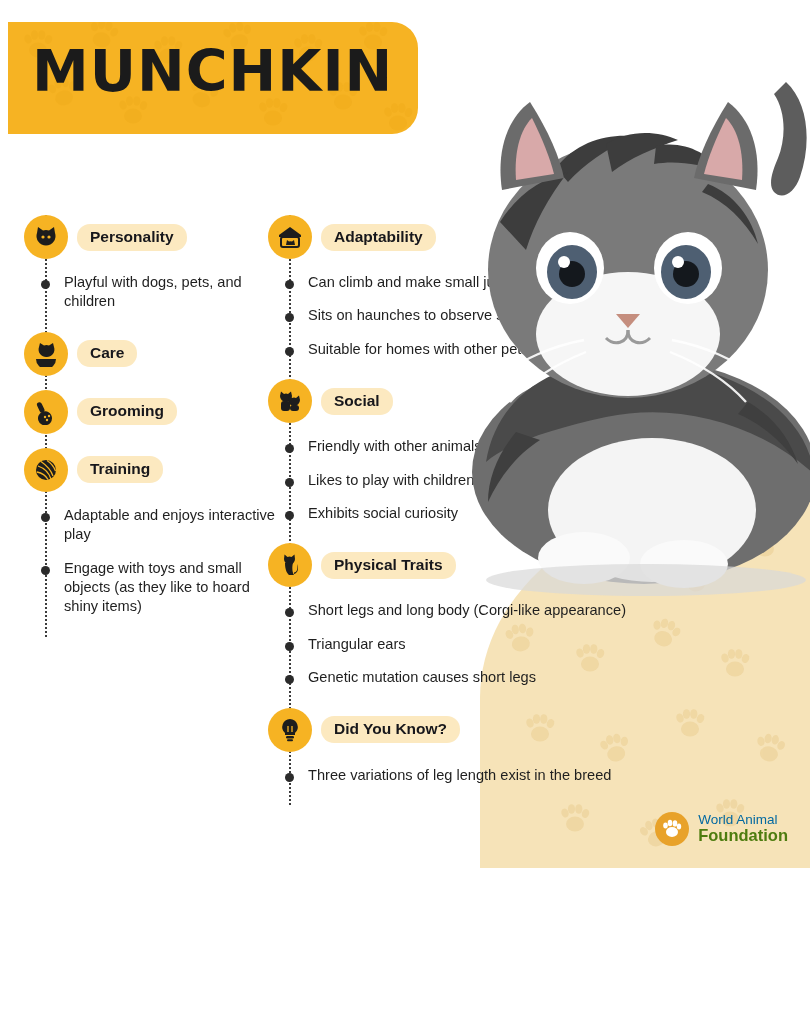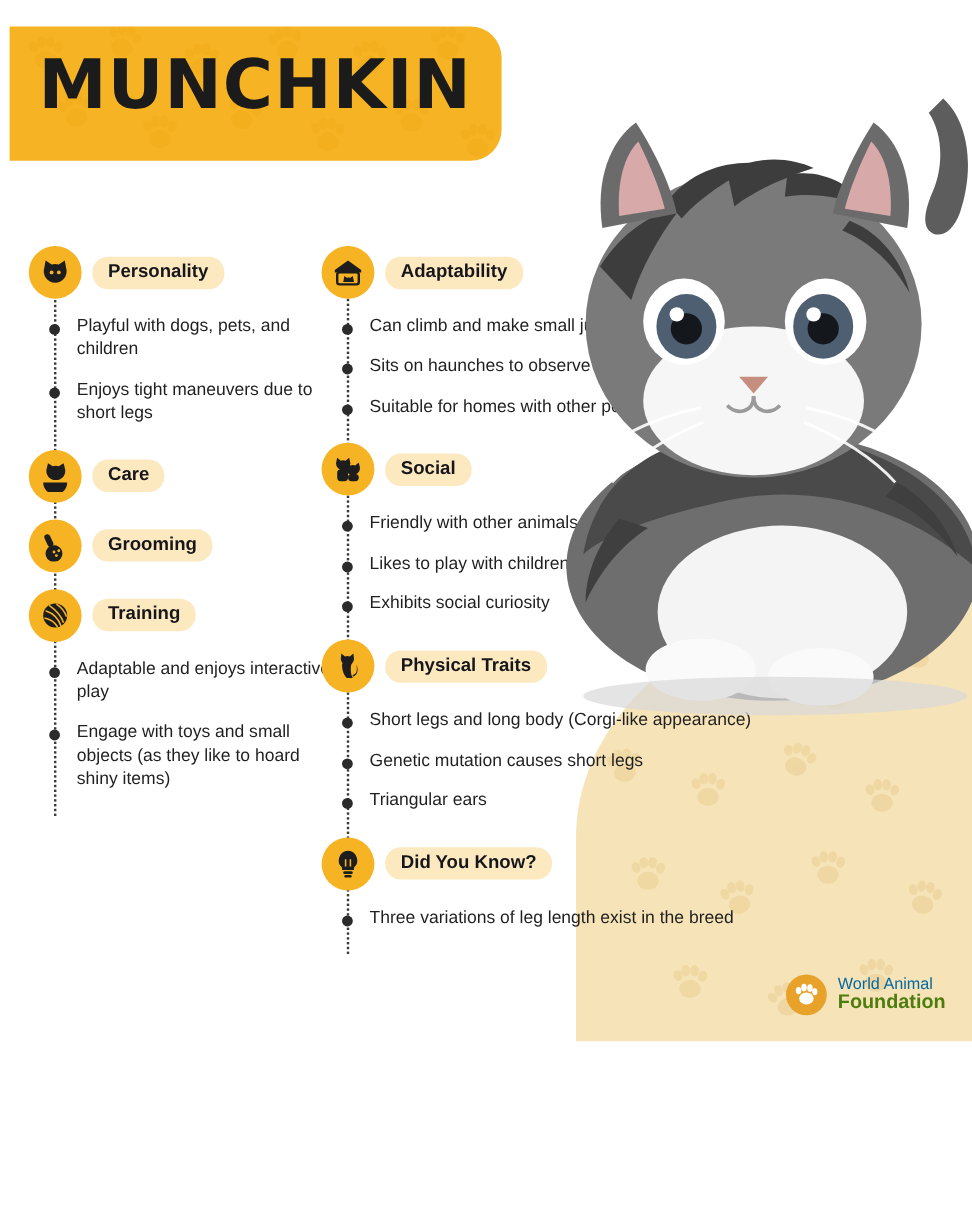--- a/index.html
+++ b/index.html
@@ -56,21 +56,21 @@
     width: 300px; height: 330px;
     background: #F6E3B8;
     border-top-left-radius: 260px 200px;
     overflow: hidden;
   }
   .cream-blob .paws { position:absolute; inset:0; opacity:.45; }
 
   
   .col {
     position: absolute;
-    top: 205px;
+    top: 215px;
   }
   .col-left { left: 24px; width: 262px; }
   .col-right { left: 268px; width: 400px; }
 
   .section { position: relative; padding-left: 0; }
 
   .sec-head {
     display: flex;
     align-items: center;
     gap: 9px;
@@ -268,21 +268,21 @@
           <svg width="26" height="26" viewBox="0 0 26 26" aria-hidden="true">
             <path d="M4 9 L5 3 L10 6.5 A9 9 0 0 1 16 6.5 L21 3 L22 9 A9.5 9.5 0 1 1 4 9Z" fill="#1d1d1d"></path>
             <circle cx="10" cy="13" r="1.6" fill="#F6B323"></circle>
             <circle cx="16" cy="13" r="1.6" fill="#F6B323"></circle>
           </svg>
         </div>
         <div class="sec-label">Personality</div>
       </div>
       <ul class="bullets">
         <li class="bullet"><span class="dot"></span><span>Playful with dogs, pets, and children</span></li>
-        <li class="bullet"><span class="dot"></span><span>Enjoys tight maneuvers due to short legs</span></li>
+        <li class="bullet"><span class="dot"></span></li>
       </ul>
     </div>
 
     <div class="section">
       <div class="sec-head">
         <div class="sec-icon">
           <svg width="26" height="26" viewBox="0 0 26 26" aria-hidden="true">
             <path d="M6 6 L7 2 L11 4.5 A7 7 0 0 1 16 4.5 L20 2 L21 6 A7.5 7.5 0 0 1 13.5 16 A7.5 7.5 0 0 1 6 6Z" fill="#1d1d1d"></path>
             <path d="M3 18 h20 a10 10 0 0 1 -20 0 Z" fill="#1d1d1d"></path>
           </svg>
@@ -375,22 +375,22 @@
           <svg width="26" height="26" viewBox="0 0 26 26" aria-hidden="true">
             <path d="M7 7 L7.5 2.5 L10.5 5 A5 5 0 0 1 14.5 5 L17.5 2.5 L18 7 A5.5 5.5 0 0 1 7 7Z" fill="#1d1d1d"></path>
             <path d="M8 11 C8 18 10 21 12 23 L17 23 C15 20 15 14 16 11 Z" fill="#1d1d1d"></path>
             <path d="M17 22 C21 21 22 16 20 12 C21 17 20 20 17 20.5 Z" fill="#1d1d1d"></path>
           </svg>
         </div>
         <div class="sec-label">Physical Traits</div>
       </div>
       <ul class="bullets">
         <li class="bullet"><span class="dot"></span><span>Short legs and long body (Corgi-like appearance)</span></li>
+        <li class="bullet"><span class="dot"></span><span>Triangular ears</span></li>
         <li class="bullet"><span class="dot"></span><span>Genetic mutation causes short legs</span></li>
-        <li class="bullet"><span class="dot"></span><span>Triangular ears</span></li>
       </ul>
     </div>
 
     <div class="section">
       <div class="sec-head">
         <div class="sec-icon">
           <svg width="26" height="26" viewBox="0 0 26 26" aria-hidden="true">
             <path d="M13 2 A8 8 0 0 1 18 16 L18 18 L8 18 L8 16 A8 8 0 0 1 13 2Z" fill="#1d1d1d"></path>
             <rect x="9" y="19" width="8" height="2.4" rx="1.2" fill="#1d1d1d"></rect>
             <rect x="10" y="22.2" width="6" height="2" rx="1" fill="#1d1d1d"></rect>

